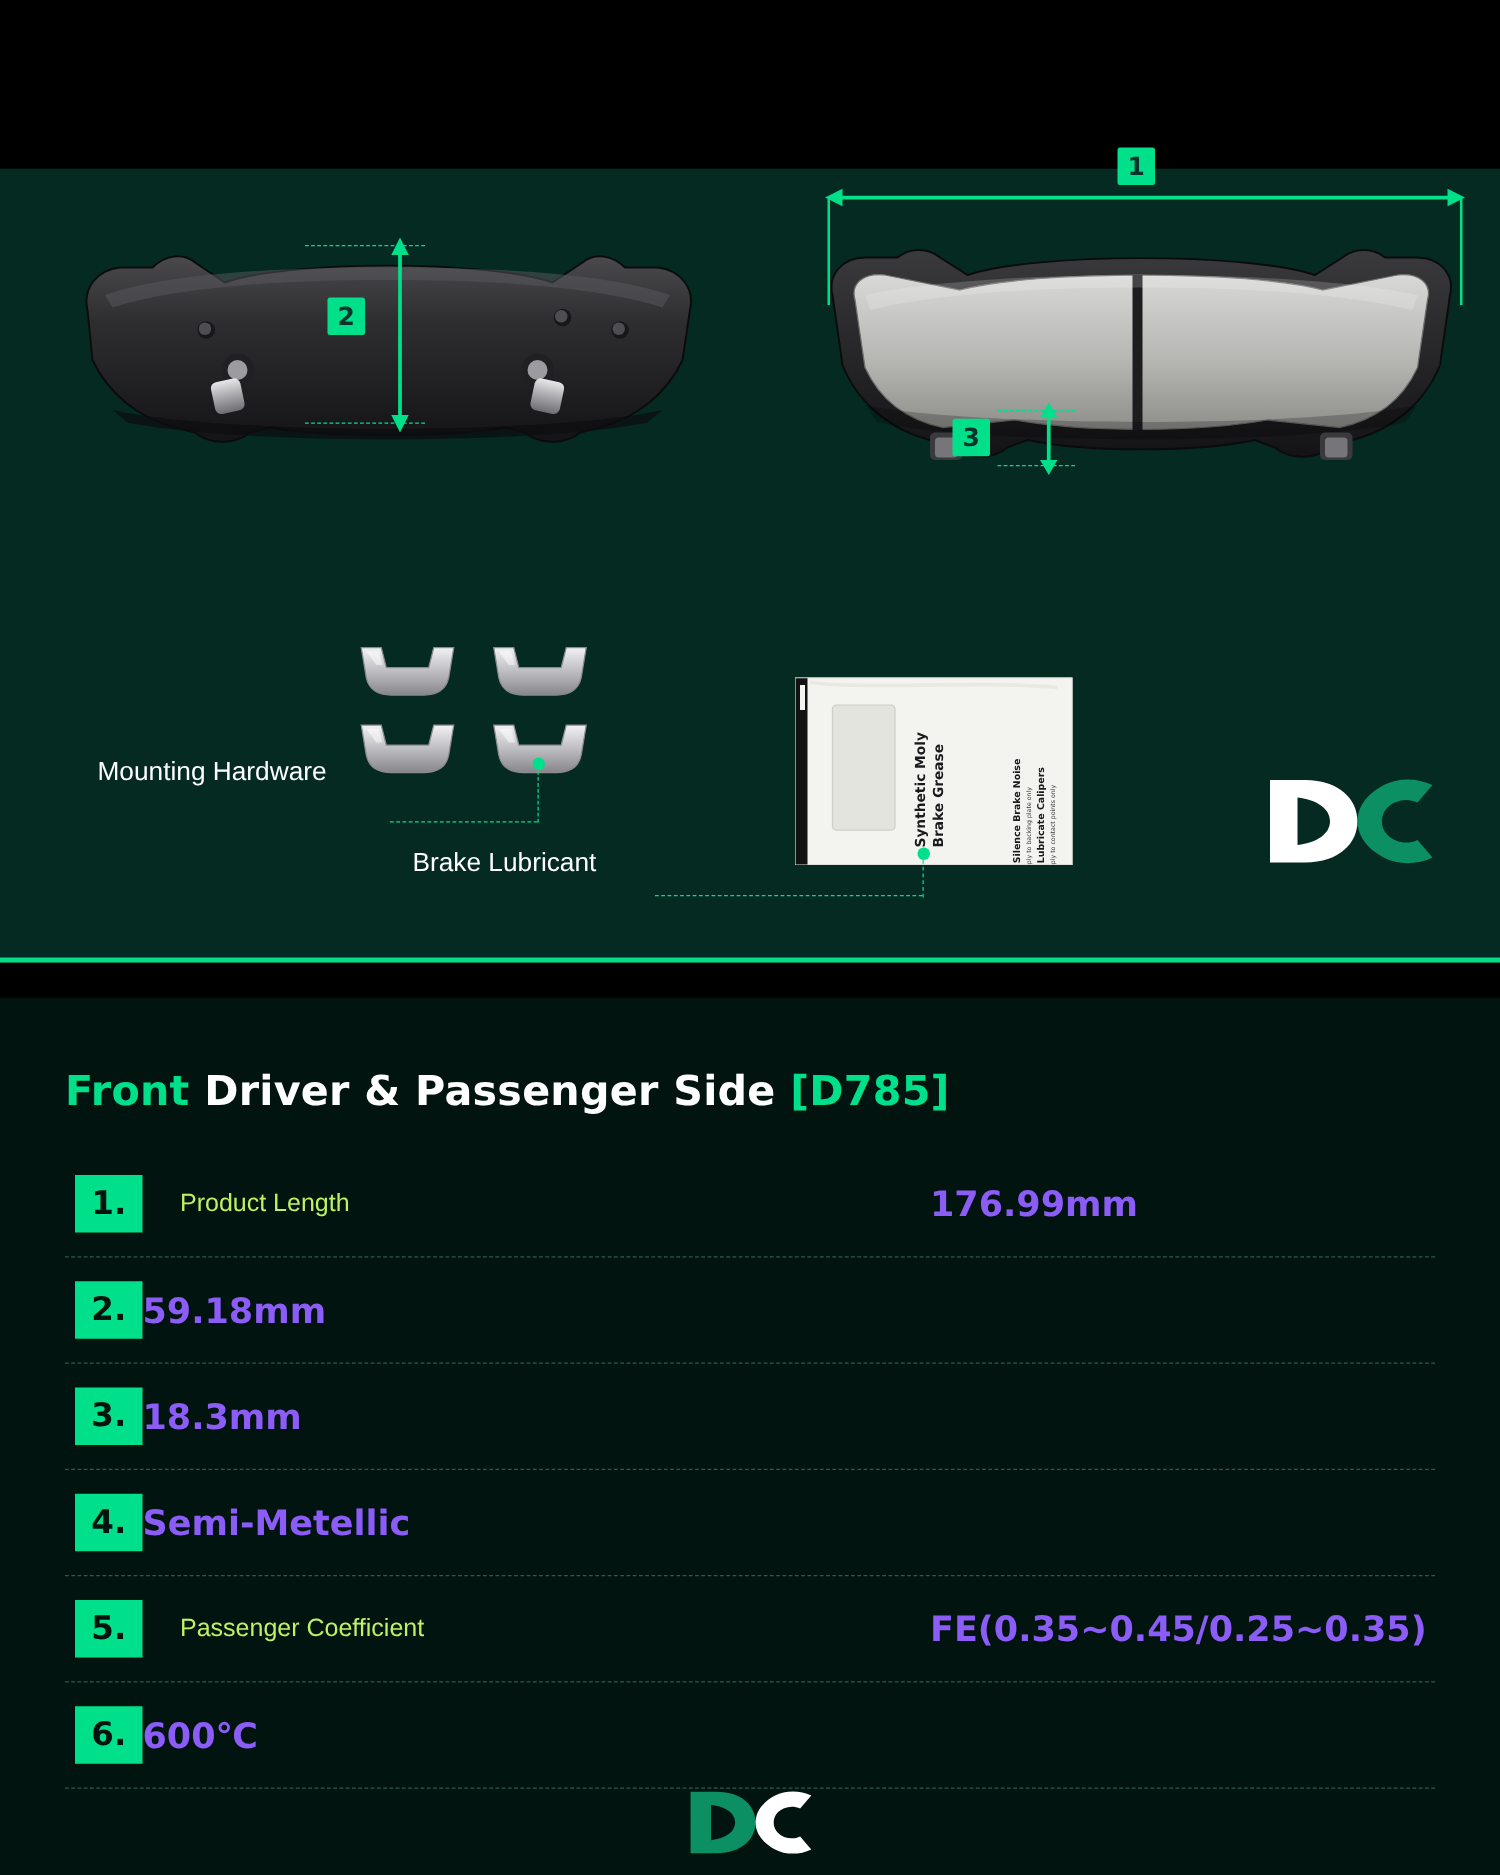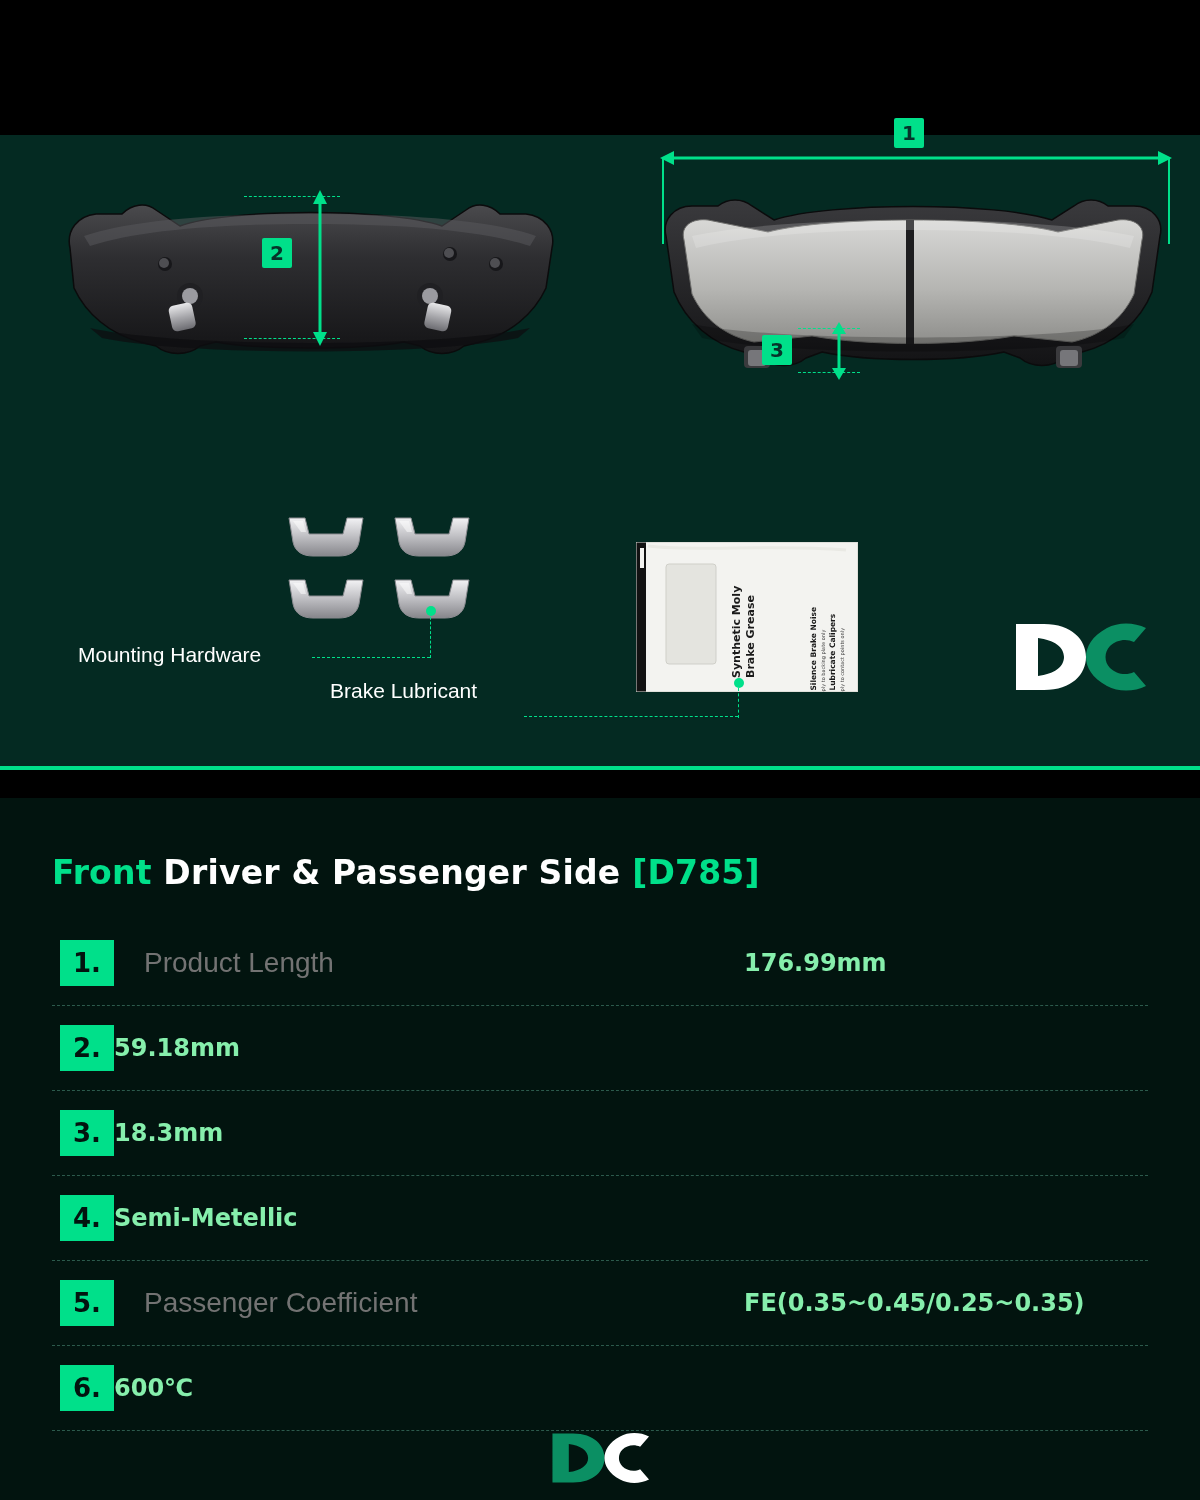--- a/index.html
+++ b/index.html
@@ -138,29 +138,29 @@
     font-size: 26px;
     font-weight: bold;
     display: flex;
     align-items: center;
     justify-content: center;
     margin-left: 8px;
     font-family: "DejaVu Sans", sans-serif;
   }
   .row-label {
     margin-left: 30px;
-    color: #737373;
-    font-size: 28px;
+    color: #bef264;
+    font-size: 20px;
     font-family: "Liberation Sans", sans-serif;
     flex: 0 0 auto;
     width: 600px;
   }
   .row-value {
-    color: #86efac;
-    font-size: 24px;
+    color: #8b5cf6;
+    font-size: 28px;
     font-weight: bold;
     font-family: "DejaVu Sans", sans-serif;
     white-space: nowrap;
   }
 </style>
 </head>
 <body>
 
 <div class="top-panel">
 
@@ -320,21 +320,21 @@
         <path fill="url(#gmet)" stroke="#8b8b90" stroke-width="1" d="M4,6 L20,6 L24,22 L58,22 L62,6 L78,6 L74,30 C72,40 64,44 54,44 L28,44 C18,44 10,40 8,30 Z"></path>
         <path fill="#ffffff" opacity="0.5" d="M8,9 L18,9 L21,20 L16,20 Z"></path>
       </g>
       <g transform="translate(106,62)">
         <path fill="url(#gmet)" stroke="#8b8b90" stroke-width="1" d="M4,6 L20,6 L24,22 L58,22 L62,6 L78,6 L74,30 C72,40 64,44 54,44 L28,44 C18,44 10,40 8,30 Z"></path>
         <path fill="#ffffff" opacity="0.5" d="M8,9 L18,9 L21,20 L16,20 Z"></path>
       </g>
     </svg>
   </div>
 
-  <div class="callout-label" style="left:78px; top:643px;">Mounting Hardware</div>
+  <div class="callout-label" style="left:78px; top:606px;">Mounting Hardware</div>
   <div class="dash-line-h" style="left:312px; top:657px; width:118px;"></div>
   <div class="dash-line-v" style="left:430px; top:612px; height:46px;"></div>
   <svg style="position:absolute; left:424px; top:604px;" width="14" height="14">
       <circle cx="7" cy="7" r="5" fill="#00e08a"></circle>
     </svg>
 
   <div class="lube-pack">
     <svg width="222" height="150" viewBox="0 0 222 150">
       <rect x="0" y="0" width="222" height="150" fill="#f3f3f0" stroke="#d2d2cd" stroke-width="1"></rect>
       <rect x="0" y="0" width="10" height="150" fill="#121212"></rect>

